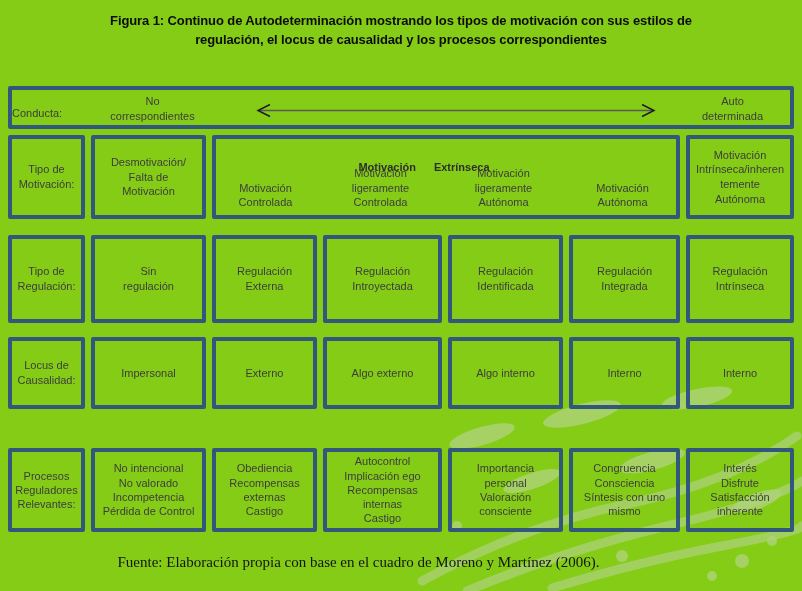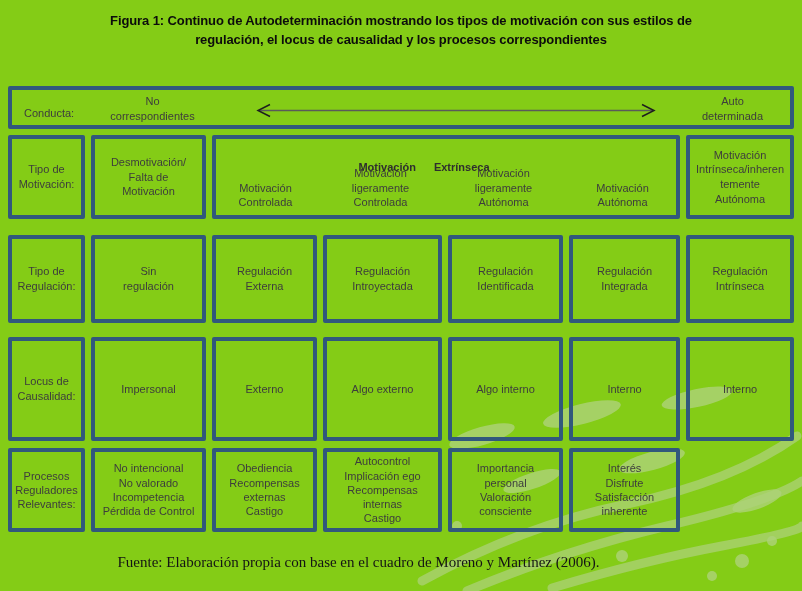--- a/index.html
+++ b/index.html
@@ -18,40 +18,40 @@
     column-gap:6px;
   }
   .box{
     border:4px solid #31587C;border-radius:2px;background:transparent;
     box-sizing:border-box;display:flex;align-items:center;justify-content:center;
     text-align:center;font-size:11px;line-height:1.33;color:#3d3d3d;
     white-space:pre-line;overflow:hidden;padding:2px;
   }
   
   .row1{top:86px;height:43px;border:4px solid #31587C;border-radius:2px;background:transparent;}
-  .conducta-label{position:absolute;left:12px;bottom:6px;font-size:11px;color:#3d3d3d;}
+  .conducta-label{position:absolute;left:0;bottom:6px;font-size:11px;color:#3d3d3d;}
   .conducta-left{position:absolute;left:83px;top:4px;width:115px;text-align:center;
     font-size:11px;line-height:1.35;color:#3d3d3d;white-space:pre-line;}
   .conducta-right{position:absolute;left:663px;top:4px;width:115px;text-align:center;
     font-size:11px;line-height:1.35;color:#3d3d3d;white-space:pre-line;}
   .arrow{position:absolute;left:238px;top:12px;}
   
   .row2{top:135px;height:84px;}
   .bigbox{grid-column:3 / span 4;display:block;position:relative;padding:0;}
   .bigbox-header{
     position:relative;left:-22px;margin-top:6px;display:flex;justify-content:center;gap:18px;
     font-weight:bold;font-size:11px;color:#2e2e2e;
   }
   .bigbox-items{
     position:absolute;left:0;right:0;bottom:5px;display:grid;
     grid-template-columns:99px 119px 115px 111px;column-gap:6px;align-items:end;
   }
   .bb-item{text-align:center;font-size:11px;line-height:1.33;color:#3d3d3d;white-space:pre-line;}
   .row3{top:235px;height:88px;}
-  .row4{top:337px;height:104px;}
+  .row4{top:337px;height:72px;}
   .row5{top:448px;height:84px;}
   .row5 .box{line-height:1.3;padding:1px 2px;}
   .footer{
     position:absolute;top:554px;left:0;width:717px;text-align:center;z-index:2;
     font-family:"Liberation Serif","DejaVu Serif",serif;font-size:15px;color:#141414;
   }
 </style>
 </head>
 <body>
 
@@ -168,20 +168,24 @@
 Castigo</div>
     <div class="box">Autocontrol
 Implicación ego
 Recompensas
 internas
 Castigo</div>
     <div class="box">Importancia
 personal
 Valoración
 consciente</div>
+    <div class="box">Congruencia
+Consciencia
+Síntesis con uno
+mismo</div>
     <div class="box">Interés
 Disfrute
 Satisfacción
 inherente</div>
   </div>
 
   <div class="footer">Fuente: Elaboración propia con base en el cuadro de Moreno y Martínez (2006).</div>
 
 </div>
 

